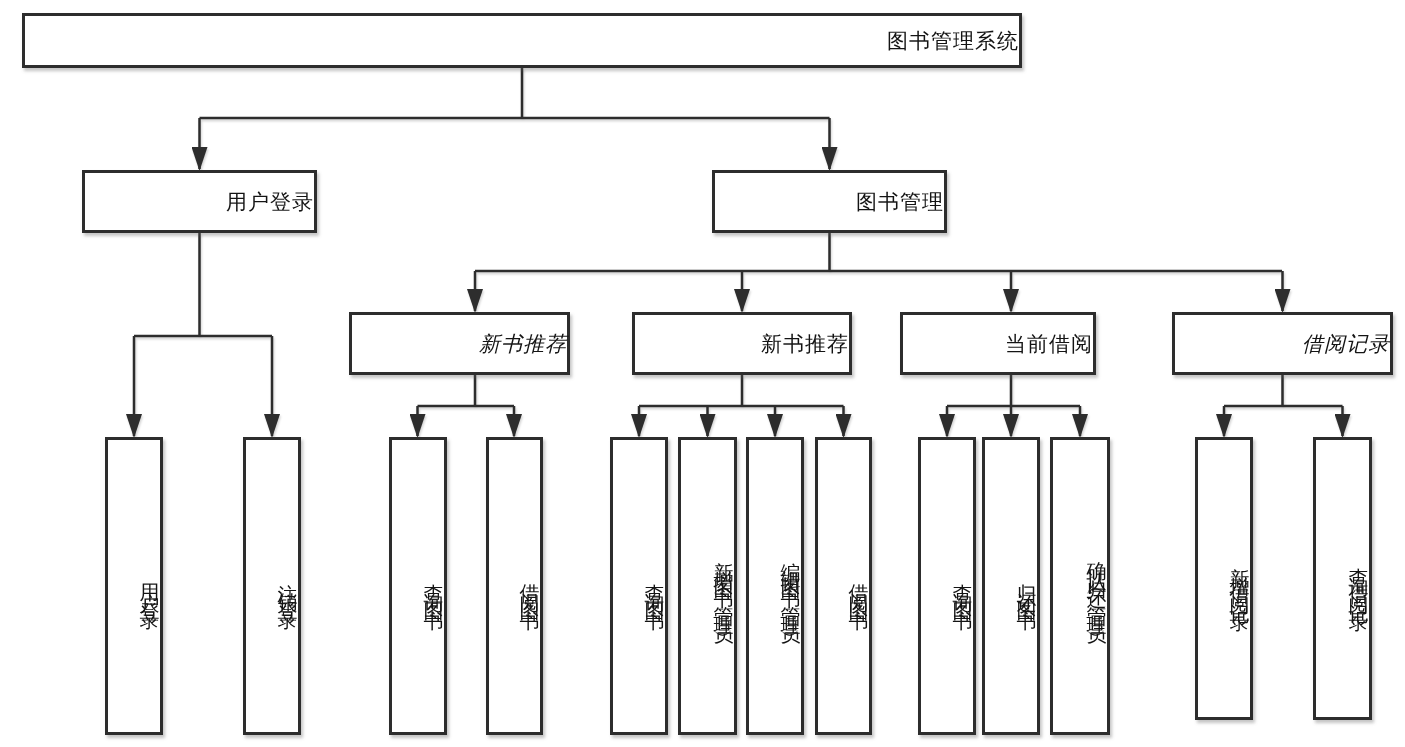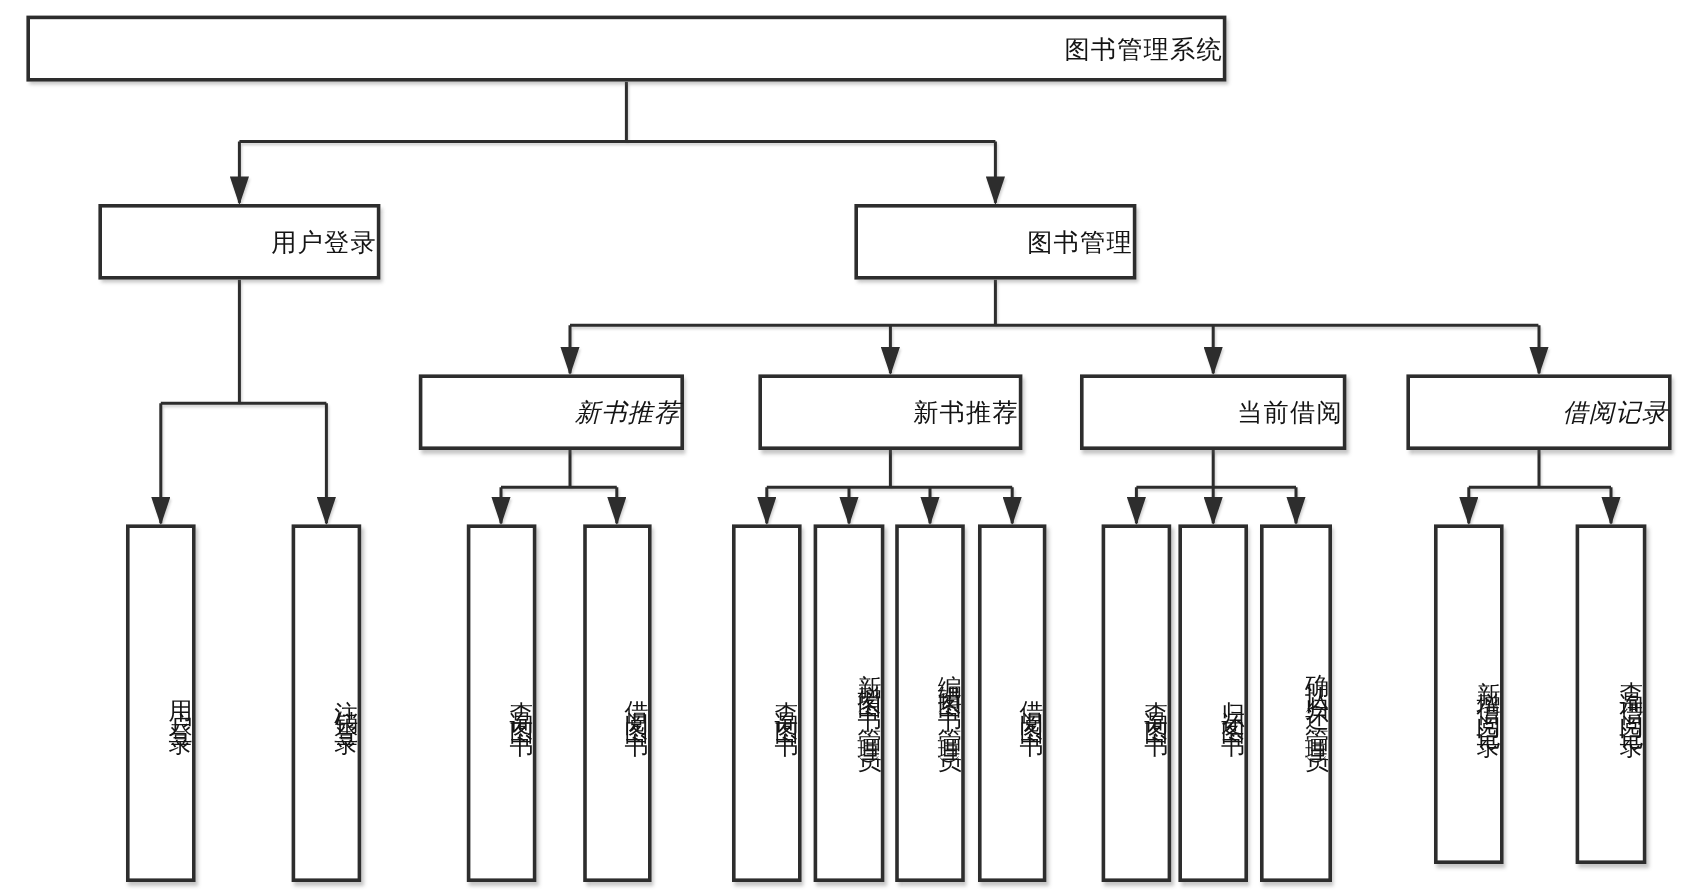--- a/index.html
+++ b/index.html
@@ -110,21 +110,21 @@
   <div class="box" style="left:712px; top:170px; width:235px; height:63px;font-family:Liberation Serif, serif;">
     <span class="hlabel">图书管理</span>
   </div>
 
   <div class="box" style="left:349px; top:312px; width:221px; height:63px;font-style:italic;">
     <span class="hlabel">新书推荐</span>
   </div>
   <div class="box" style="left:632px; top:312px; width:220px; height:63px;">
     <span class="hlabel">新书推荐</span>
   </div>
-  <div class="box" style="left:900px; top:312px; width:222px; height:63px;">
+  <div class="box" style="left:900px; top:312px; width:196px; height:63px;">
     <span class="hlabel">当前借阅</span>
   </div>
   <div class="box" style="left:1172px; top:312px; width:221px; height:63px;font-style:italic;">
     <span class="hlabel">借阅记录</span>
   </div>
 
   <div class="box" style="left:105px; top:437px; width:58px; height:298px;">
     <span class="vlabel">用户登录</span>
   </div>
   <div class="box" style="left:243px; top:437px; width:58px; height:298px;">

